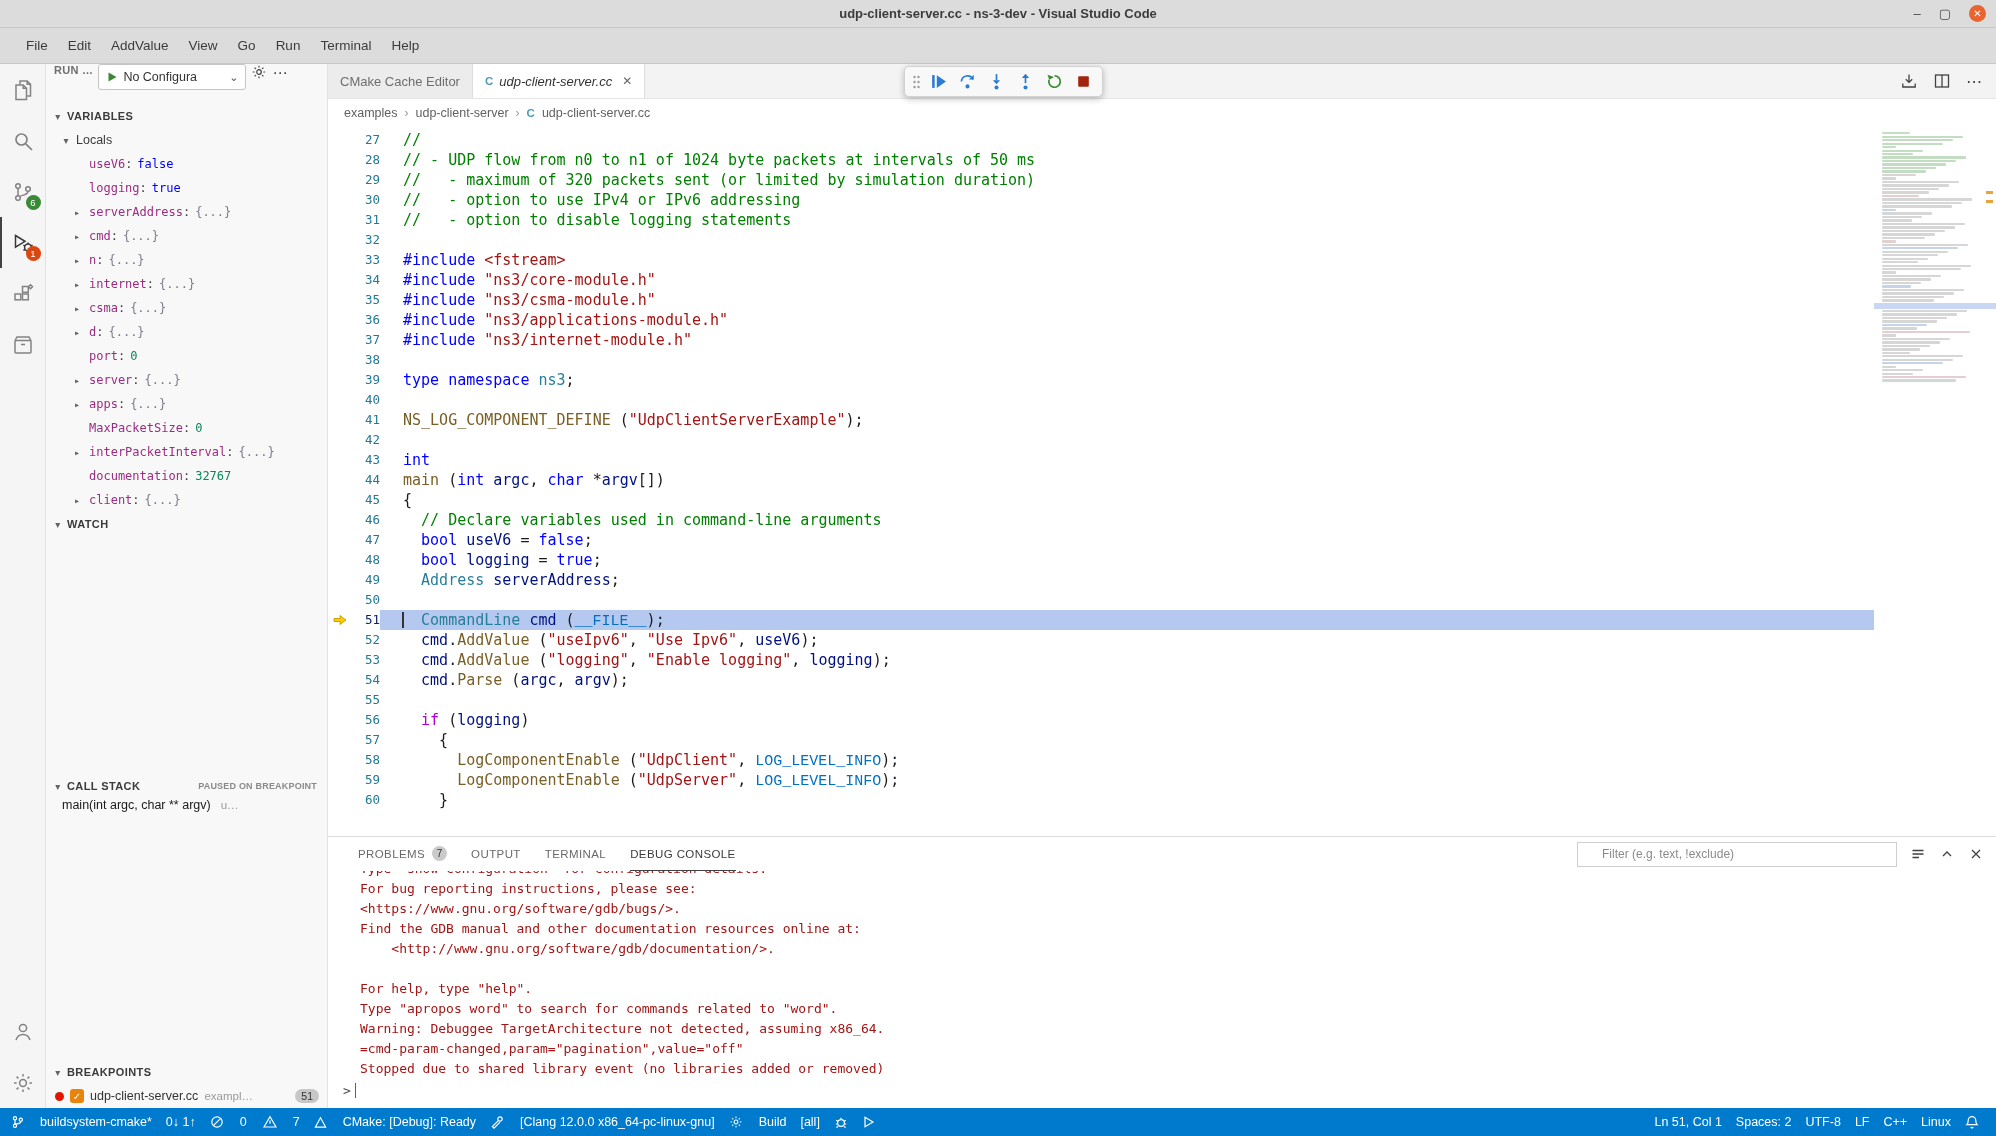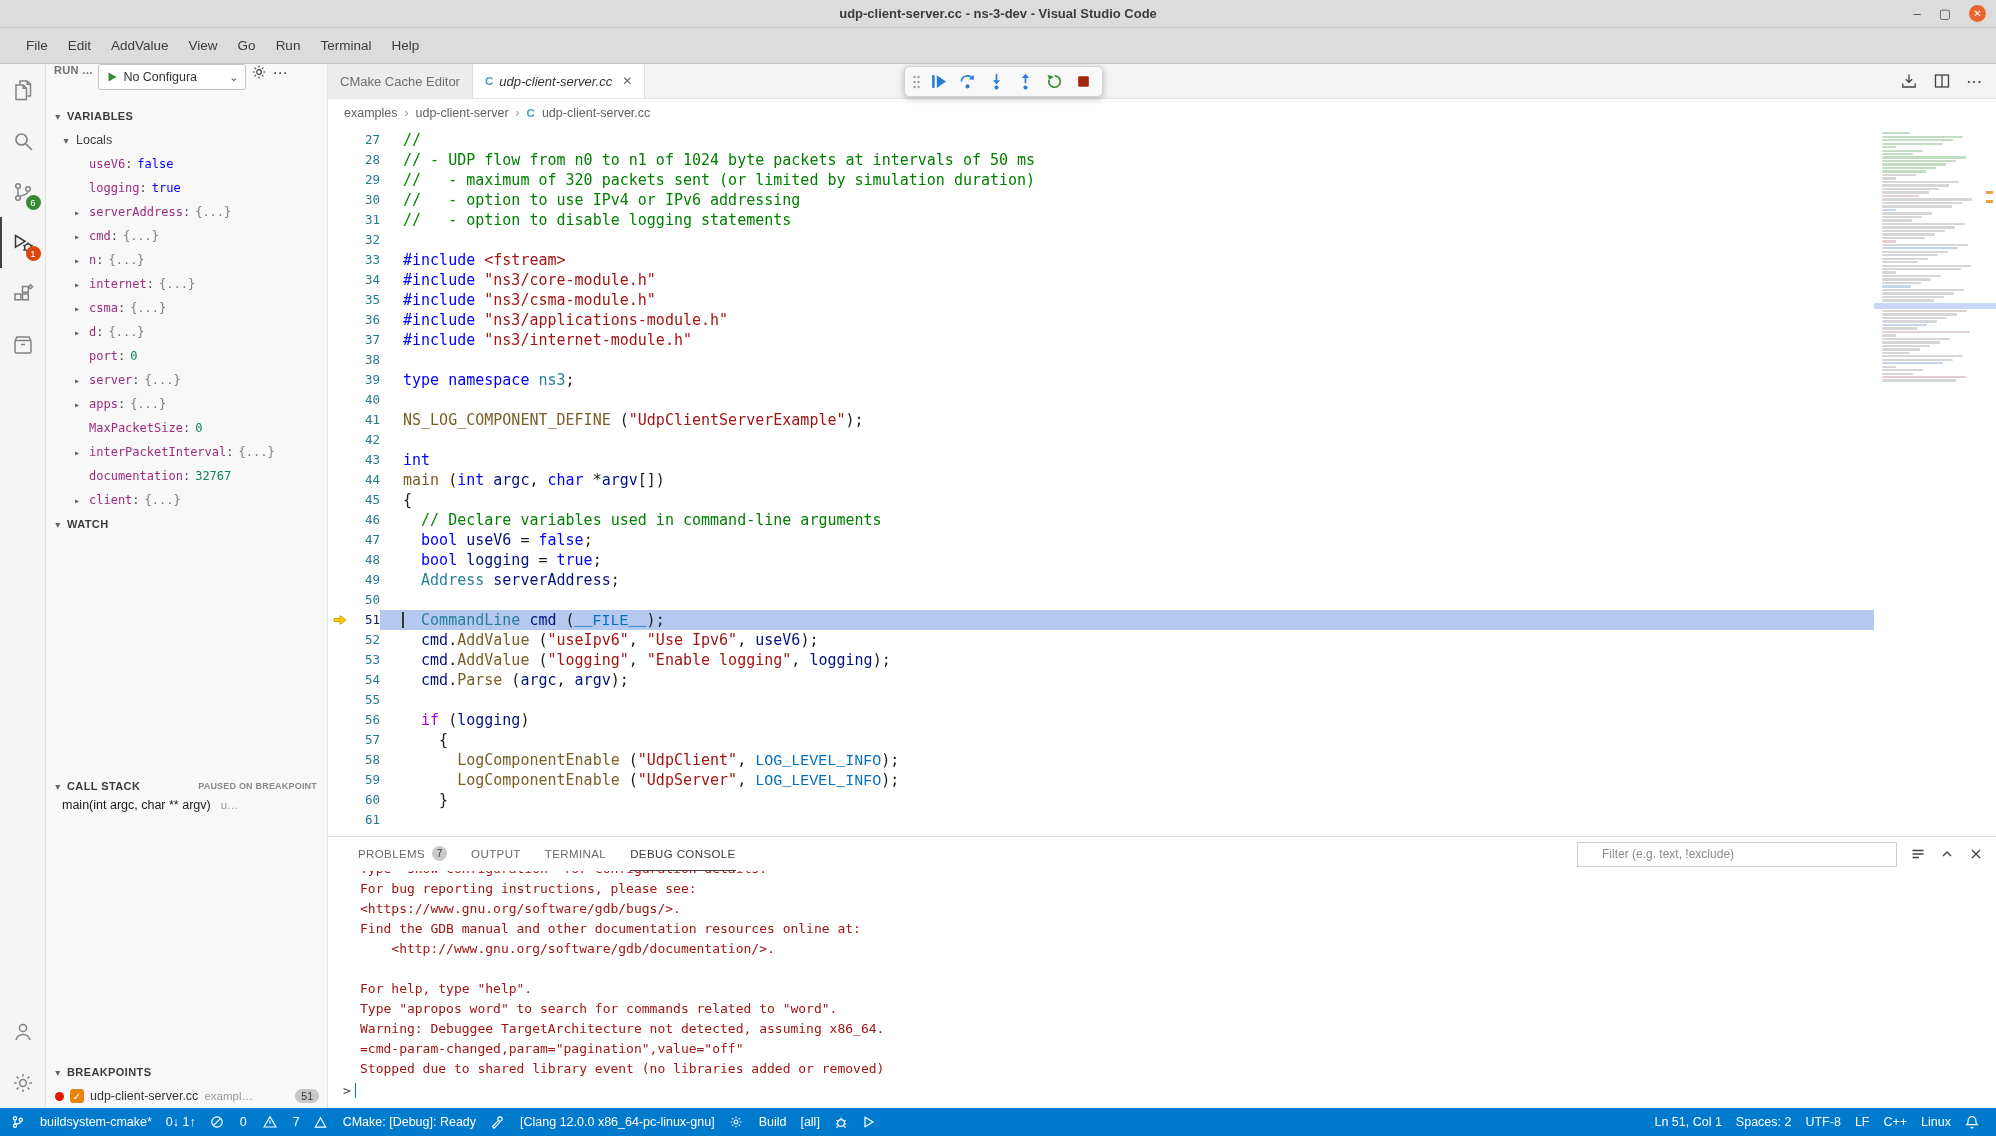--- a/index.html
+++ b/index.html
@@ -635,25 +635,20 @@
           </div>
           <div class="code-row">
             <span class="glyph"></span>
             <span class="lnum">59</span>
             <span class="lcontent"><span class="t-pl">      </span><span class="t-fn">LogComponentEnable</span><span class="t-pl"> (</span><span class="t-str">"UdpServer"</span><span class="t-pl">, </span><span class="t-mac">LOG_LEVEL_INFO</span><span class="t-pl">);</span></span>
           </div>
           <div class="code-row">
             <span class="glyph"></span>
             <span class="lnum">60</span>
             <span class="lcontent"><span class="t-pl">    }</span></span>
-          </div>
-          <div class="code-row">
-            <span class="glyph"></span>
-            <span class="lnum">61</span>
-            <span class="lcontent"></span>
           </div>
         </div>
       <div class="minimap">
         <div class="mm-bars">
             <div class="mm-bar" style="width: 28px; background: rgb(195, 221, 195);"></div>
             <div class="mm-bar" style="width: 81px; background: rgb(195, 221, 195);"></div>
             <div class="mm-bar" style="width: 71px; background: rgb(195, 221, 195);"></div>
             <div class="mm-bar" style="width: 61px; background: rgb(195, 221, 195);"></div>
             <div class="mm-bar" style="width: 14px; background: rgb(195, 221, 195);"></div>
             <div class="mm-bar" style="width: 41px; background: rgb(195, 221, 195);"></div>

